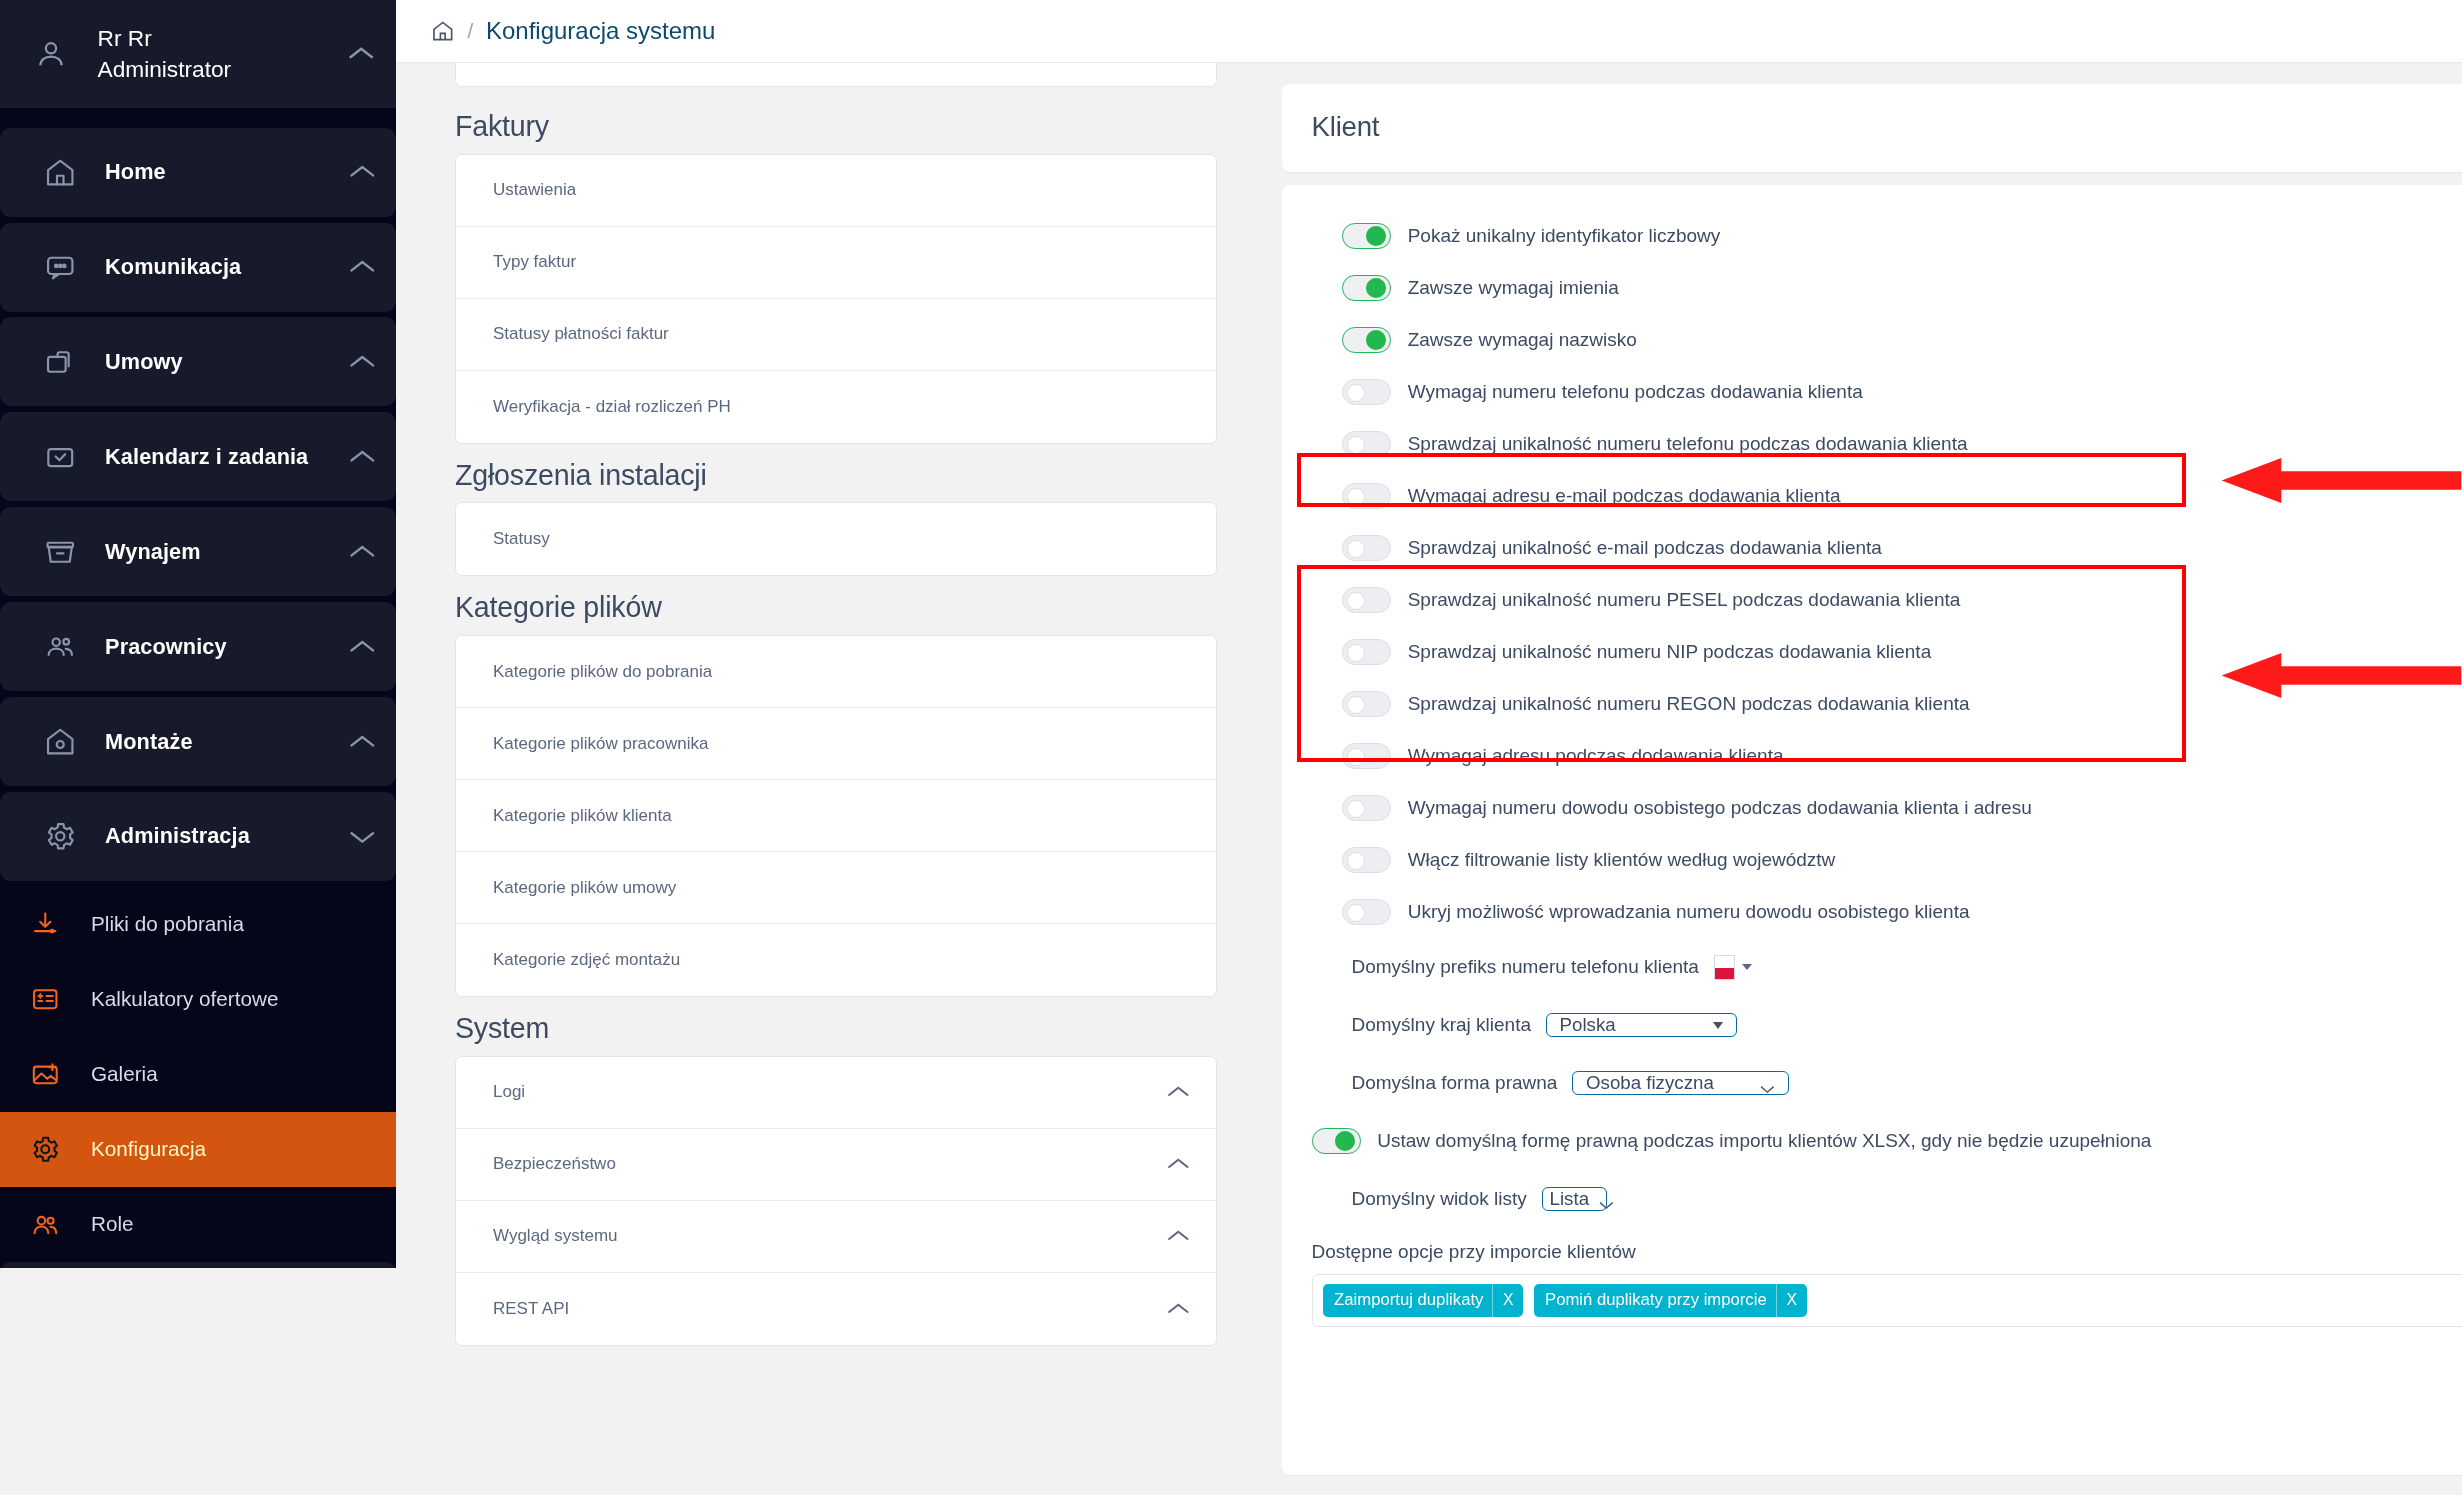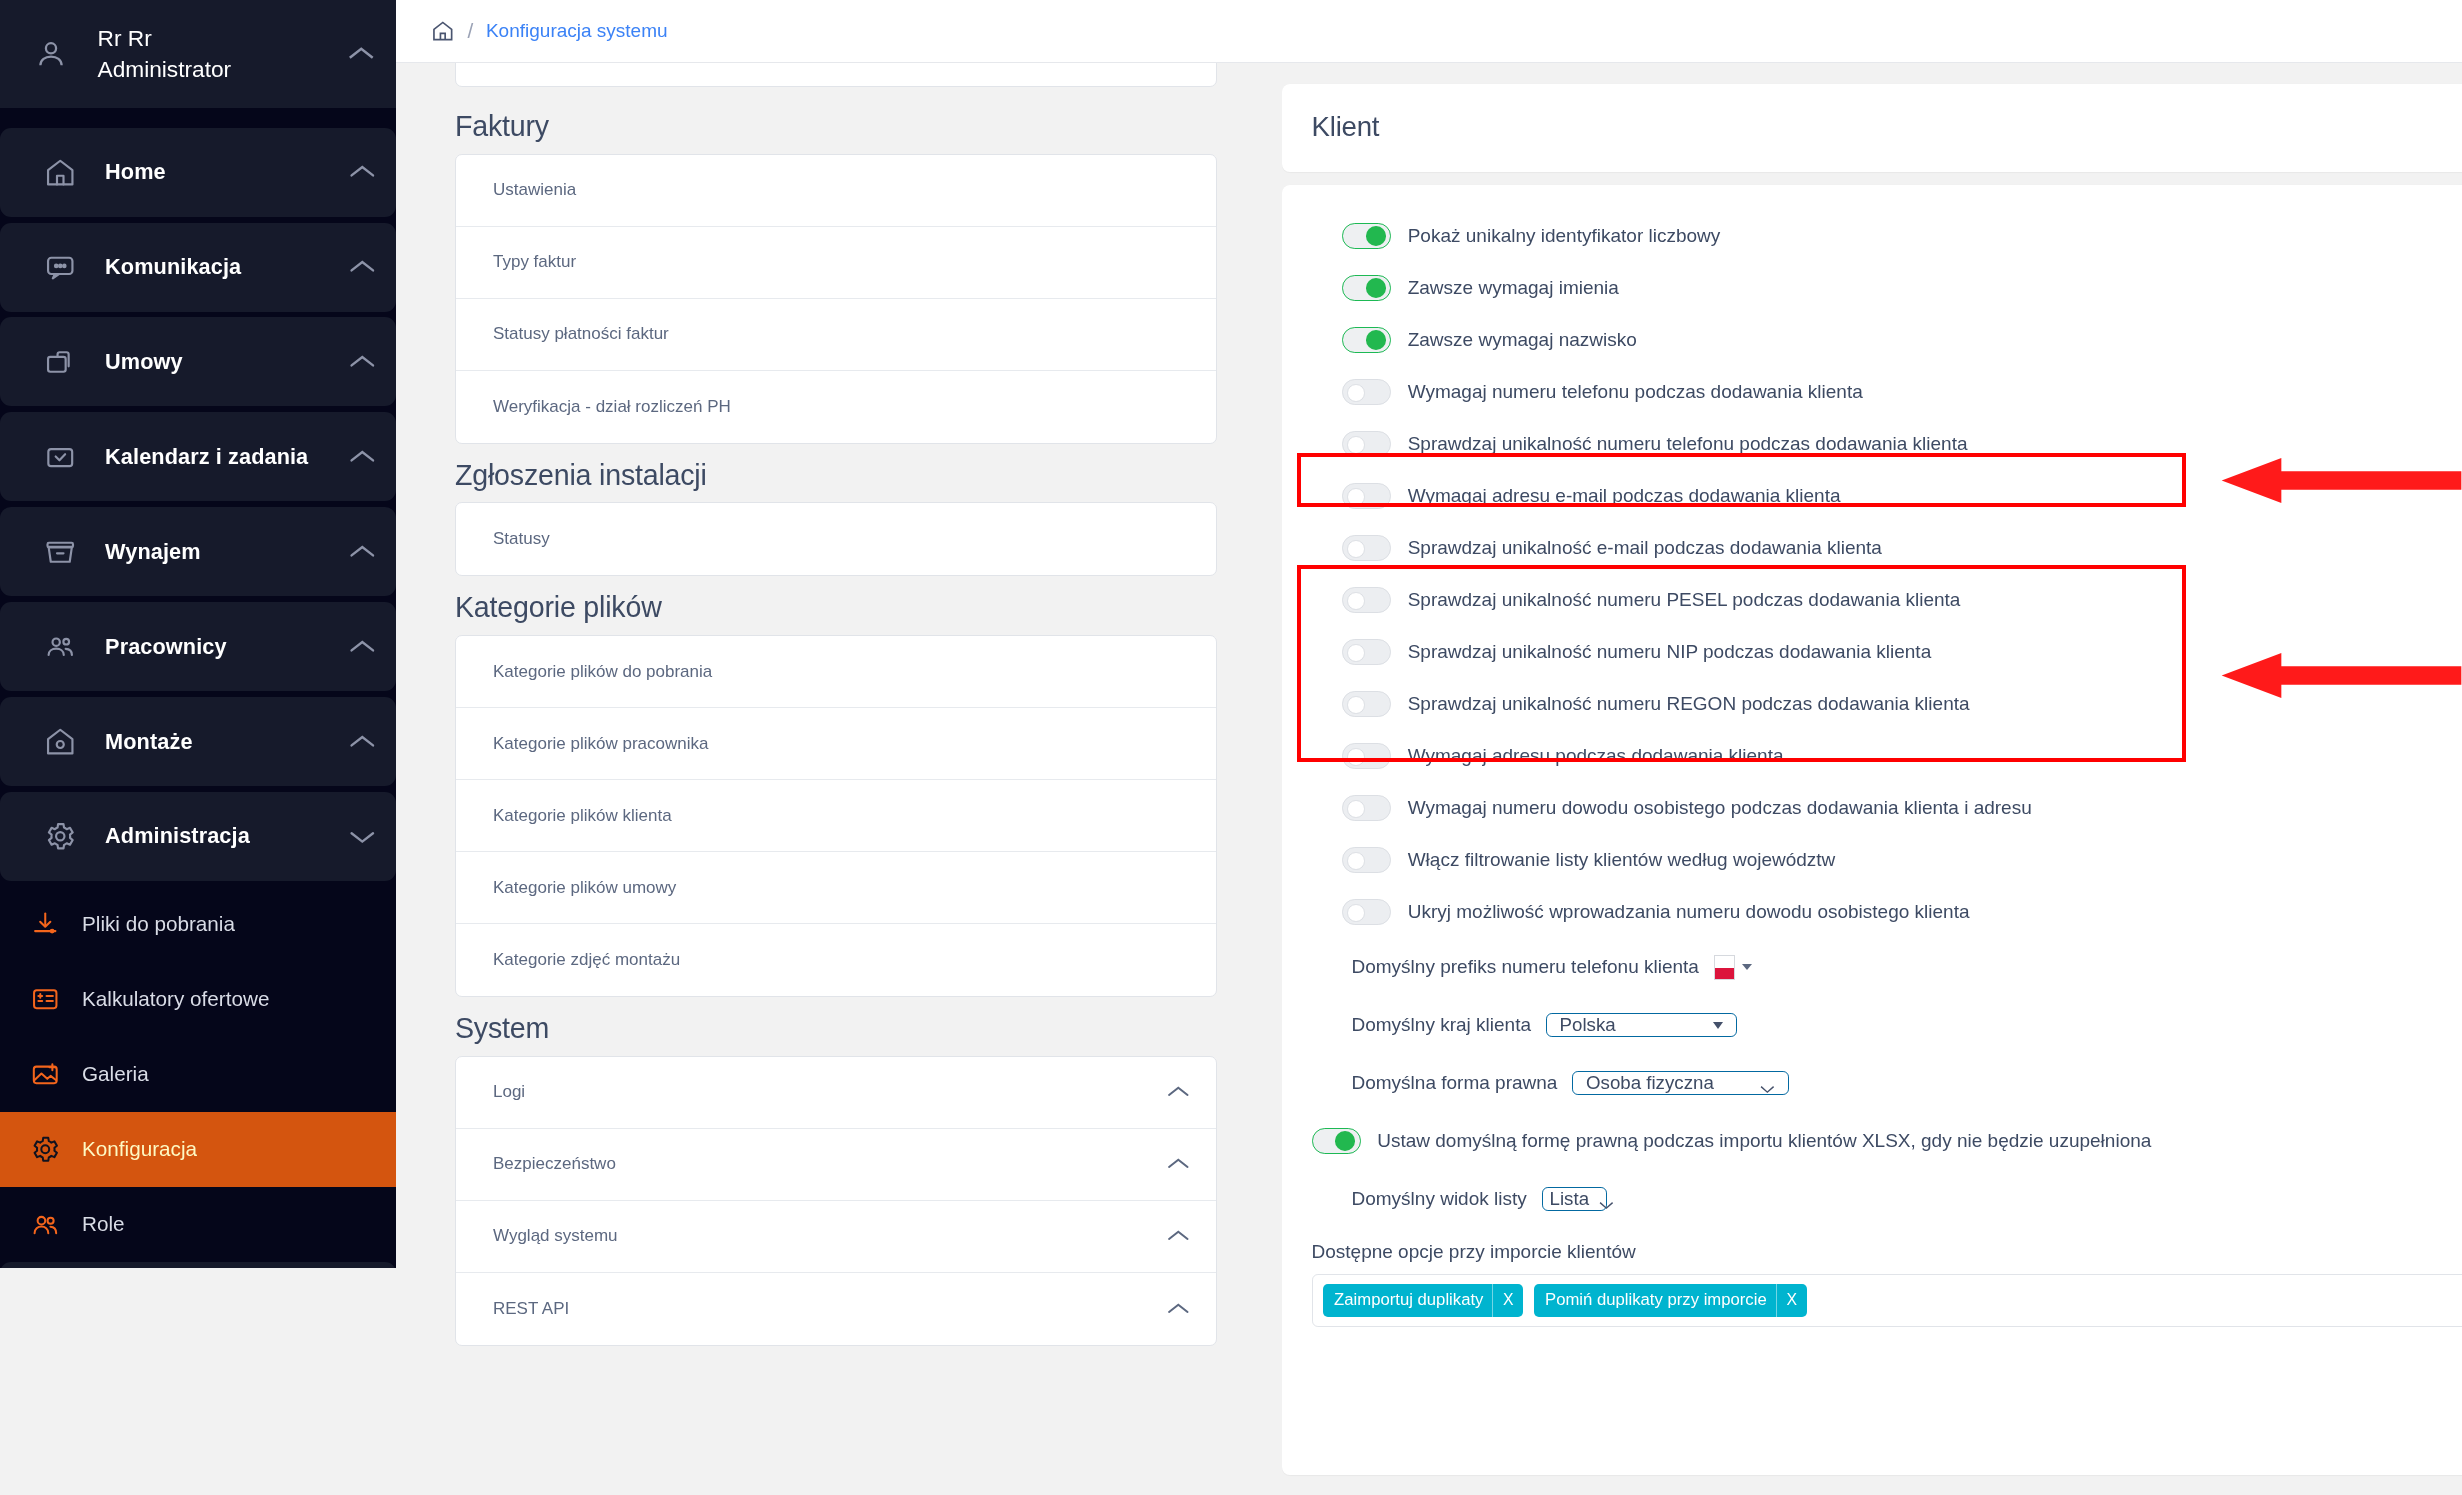--- a/index.html
+++ b/index.html
@@ -42,21 +42,21 @@
     gap: 28.6px;
   }
   .sb-group .sb-ico { width: 32.5px; height: 32.5px; flex: 0 0 32.5px; color: #8d93a8; }
   .sb-group .sb-lab { flex: 1; color: #ffffff; font-size: 21.7px; font-weight: 700; letter-spacing: 0.1px;}
   .sb-group .sb-chev { width: 28.6px; height: 17.7px; flex: 0 0 28.6px; color: #8d93a8;}
 
   .sb-sub {
     height: 75px;
     display: flex; align-items: center;
     padding: 0 19.7px 0 29.5px;
-    gap: 22px;
+    gap: 31px;
     background: transparent;
   }
   .sb-sub.active { background: #d4550f; }
   .sb-sub .sb-ico { width: 30.5px; height: 30.5px; flex: 0 0 30.5px; color: #f4651c; }
   .sb-sub.active .sb-ico { color: #10121f; }
   .sb-sub .sb-lab { flex: 1; color: #d9dce6; font-size: 20.7px; font-weight: 400;}
   .sb-sub.active .sb-lab { color: #fef9c3; }
 
   
   .content {
@@ -67,21 +67,21 @@
   }
   .topbar {
     height: 63px; background: #ffffff;
     display: flex; align-items: center;
     padding-left: 35px; gap: 12.8px;
     flex: 0 0 63px;
     border-bottom: 0.5px solid #e6e8ec;
   }
   .home-ico { width: 23.6px; height: 23.6px; color: #4a5570; }
   .bc-sep { color: #9aa2b5; font-size: 20.7px; }
-  .bc-cur { color: #3b82f6; font-size: 19px; }
+  .bc-cur { color: #0c4a6e; font-size: 24px; }
 
   .cols { flex: 1; display: flex; overflow: hidden; }
 
   
   .navcol {
     width: 886px; flex: 0 0 886px;
     padding: 0 65px 0 59px;
     overflow: hidden;
     position: relative;
   }

